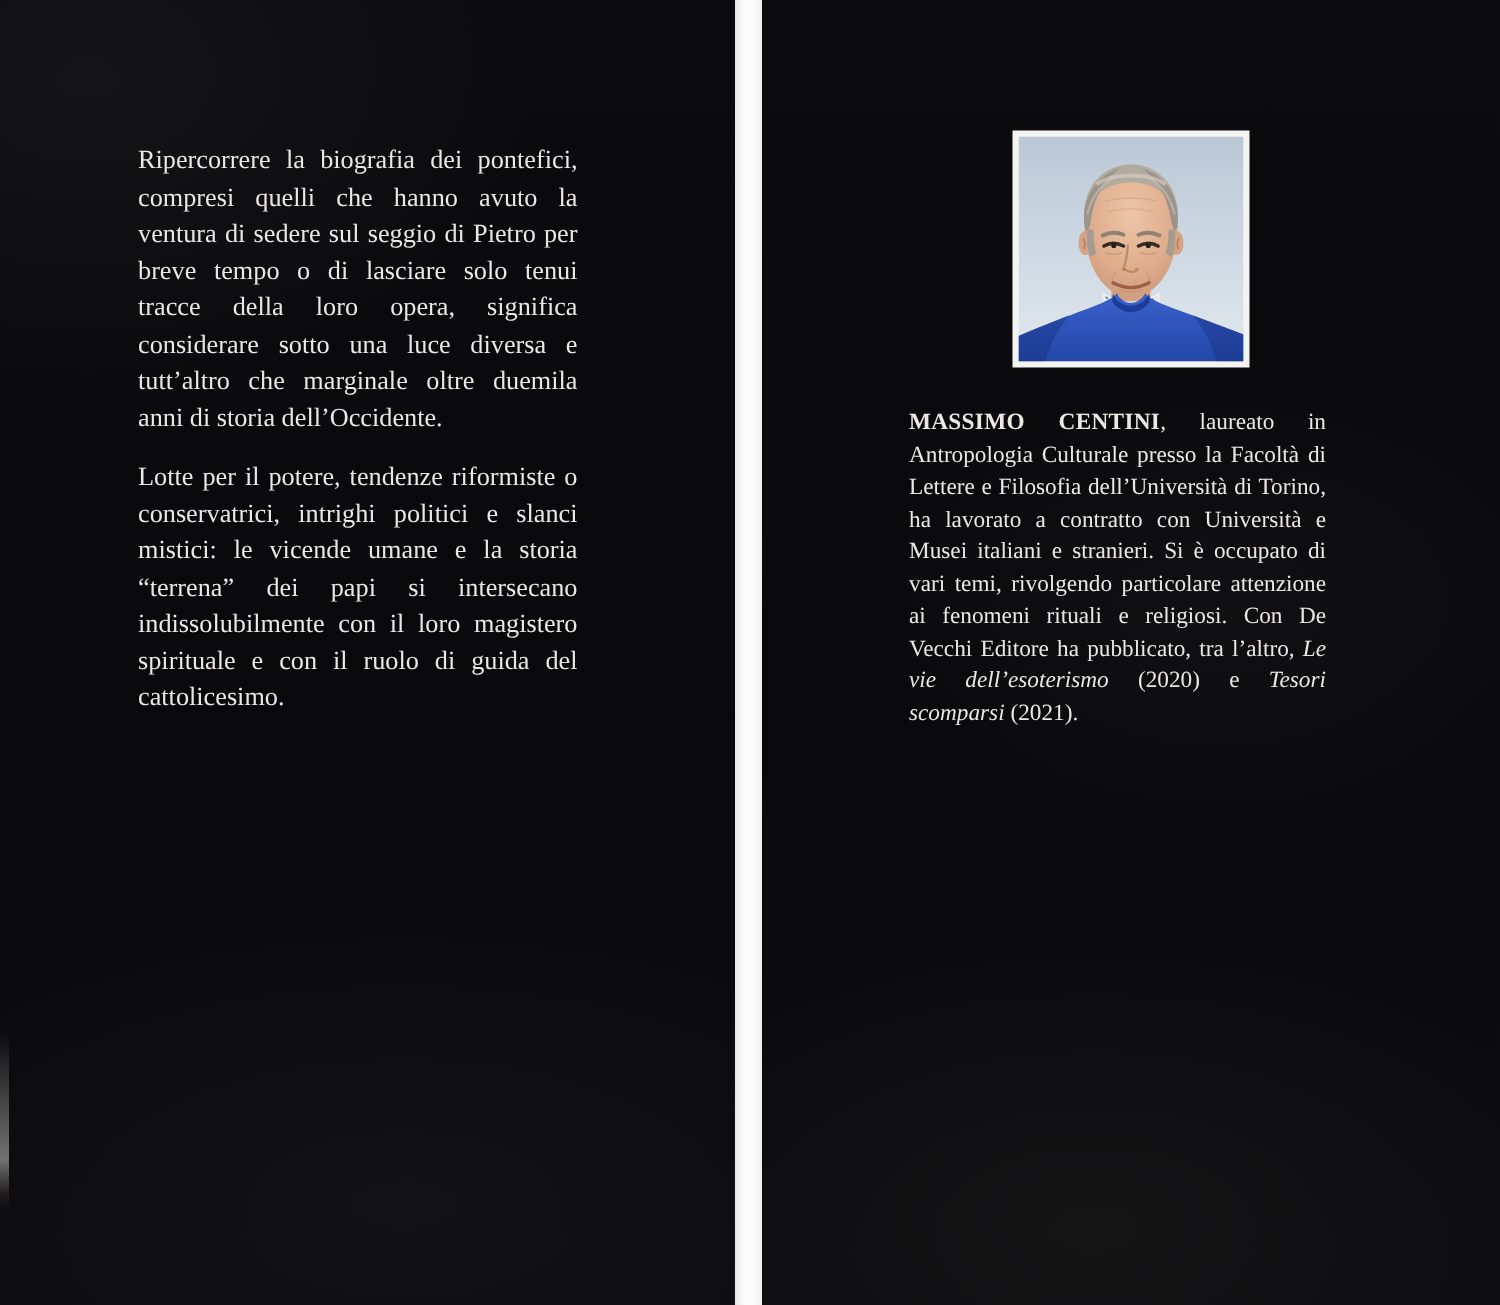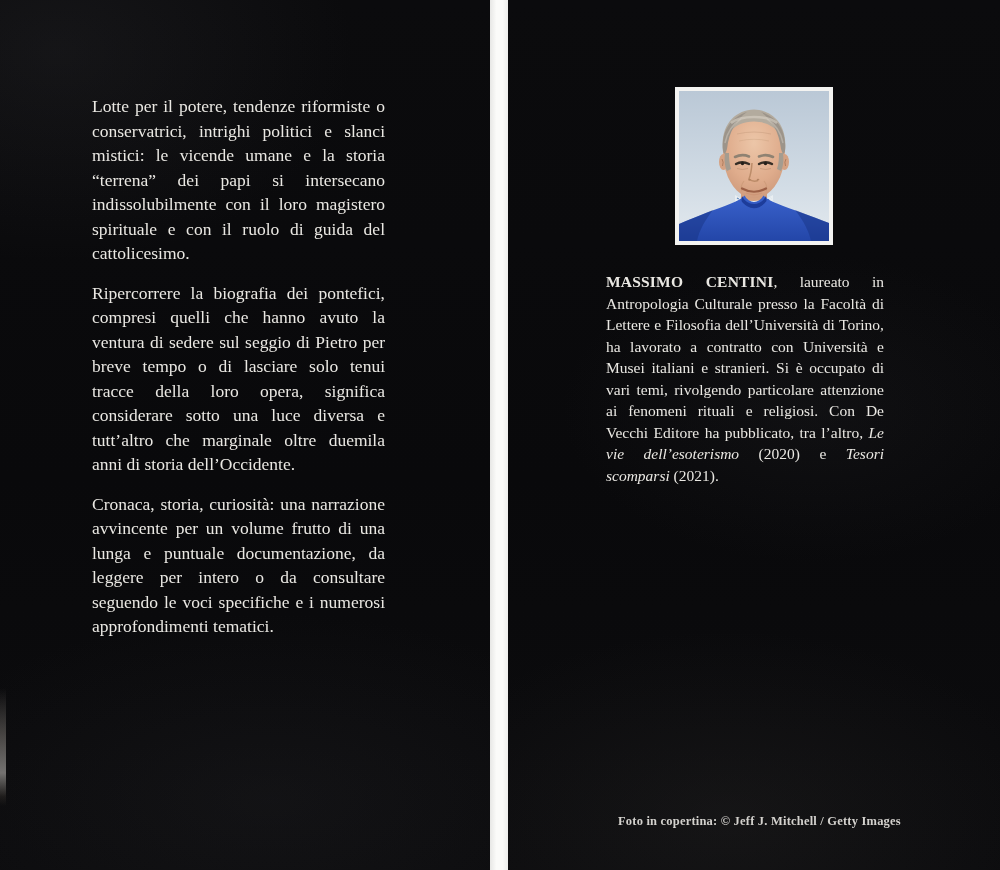--- a/index.html
+++ b/index.html
@@ -102,23 +102,22 @@
     letter-spacing: 0.2px;
   }
 </style>
 </head>
 <body>
 
 <div class="jacket">
 
   <section class="flap flap-left">
     <div class="flap-text">
+      <p>Ripercorrere la biografia dei pontefici, compresi quelli che hanno avuto la ventura di sedere sul seggio di Pietro per breve tempo o di lasciare solo tenui tracce della loro opera, significa considerare sotto una luce diversa e tutt’altro che marginale oltre duemila anni di storia dell’Occidente.</p>
       <p>Lotte per il potere, tendenze riformiste o conservatrici, intrighi politici e slanci mistici: le vicende umane e la storia “terrena” dei papi si intersecano indissolubilmente con il loro magistero spirituale e con il ruolo di guida del cattolicesimo.</p>
-      <p>Ripercorrere la biografia dei pontefici, compresi quelli che hanno avuto la ventura di sedere sul seggio di Pietro per breve tempo o di lasciare solo tenui tracce della loro opera, significa considerare sotto una luce diversa e tutt’altro che marginale oltre duemila anni di storia dell’Occidente.</p>
-      <p>Cronaca, storia, curiosità: una narrazione avvincente per un volume frutto di una lunga e puntuale documentazione, da leggere per intero o da consultare seguendo le voci specifiche e i numerosi approfondimenti tematici.</p>
     </div>
     <div class="spine-sliver"></div>
   </section>
 
   <div class="gap"></div>
 
   <section class="flap flap-right">
 
     <figure class="photo-frame">
       <svg width="150" height="150" viewBox="0 0 150 150">
@@ -189,17 +188,16 @@
 
         <path d="M0,150 L0,133 C18,125 38,118 52,112.5 C59,109.7 63,107.5 65.5,104.5 C70,113 80,113 84.5,104.5 C87,107.5 91,109.7 98,112.5 C112,118 132,125 150,132 L150,150 Z" fill="url(#sw)"></path>
         <path d="M63,105 C68,115.5 82,115.5 87,105 L87.5,110 C81,119.5 69,119.5 62.5,110 Z" fill="#1d3c9a"></path>
         <path d="M0,150 L0,133 C12,128 24,123 34,119 C26,129 20,140 18,150 Z" fill="#16307e" opacity="0.45"></path>
         <path d="M150,150 L150,132 C138,127 126,123 116,119 C124,129 130,140 132,150 Z" fill="#16307e" opacity="0.45"></path>
       </svg>
     </figure>
 
     <p class="bio"><span class="run-bold">MASSIMO CENTINI</span><span class="run-normal">, laureato in Antropologia Culturale presso la Facoltà di Lettere e Filosofia dell’Università di Torino, ha lavorato a contratto con Università e Musei italiani e stranieri. Si è occupato di vari temi, rivolgendo particolare attenzione ai fenomeni rituali e religiosi. Con De Vecchi Editore ha pubblicato, tra l’altro, </span><span class="run-italic">Le vie dell’esoterismo</span><span class="run-normal"> (2020) e </span><span class="run-italic">Tesori scomparsi</span><span class="run-normal"> (2021).</span></p>
 
-    <p class="credit">Foto in copertina: © Jeff J. Mitchell / Getty Images</p>
 
   </section>
 
 </div>
 
 </body></html>

